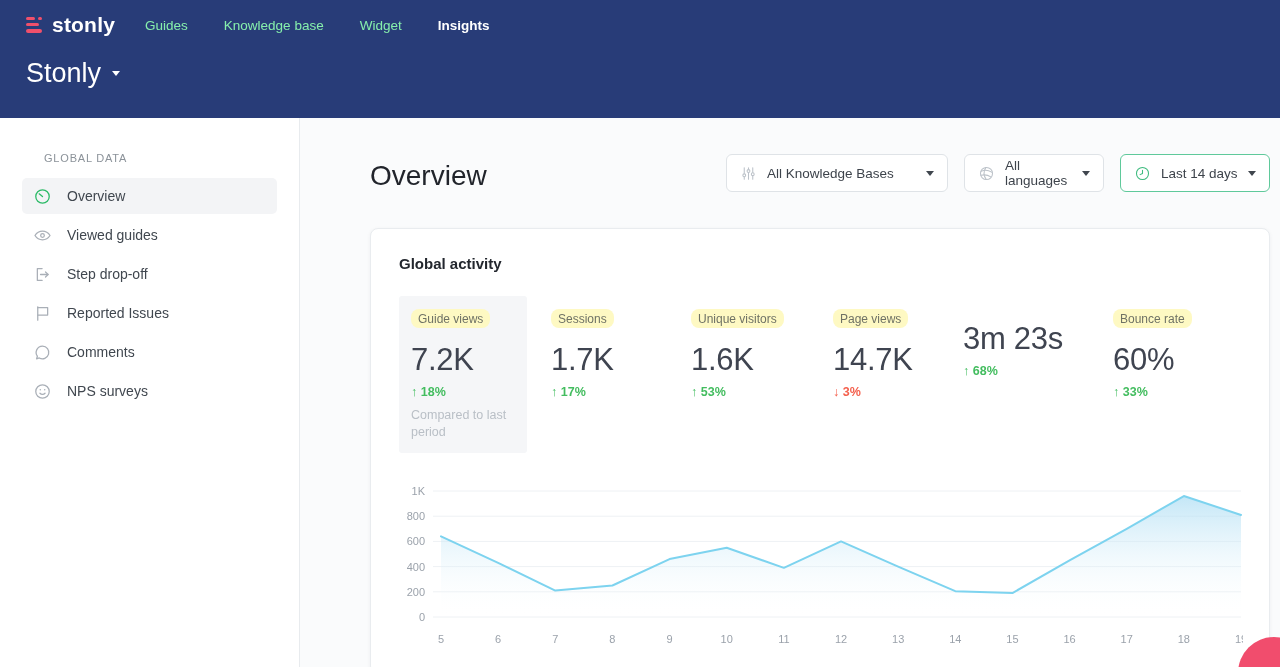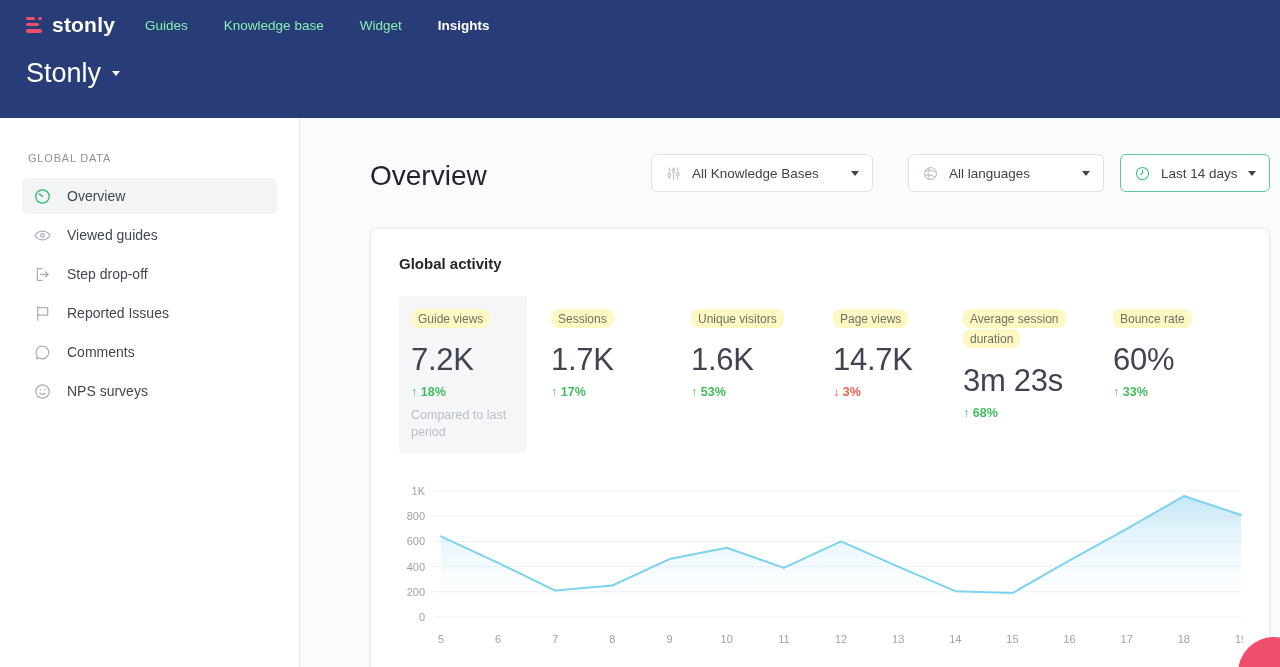--- a/index.html
+++ b/index.html
@@ -23,41 +23,41 @@
   .nav-item.active{color:#ffffff;font-weight:700;}
   .workspace{margin-top:21px;display:flex;align-items:center;gap:11px;color:#fff;
     font-size:27px;font-weight:400;cursor:pointer;width:max-content;}
   .caret{width:0;height:0;border-left:4px solid transparent;border-right:4px solid transparent;
     border-top:5px solid #40464e;display:inline-block;}
   .caret.white{border-top-color:#fff;}
   
   .shell{display:flex;height:549px;}
   .sidebar{width:300px;flex-shrink:0;background:#fff;border-right:1px solid #e8ebee;
     box-sizing:border-box;padding-top:34px;}
-  .section-label{margin:0 0 14px 28px;font-size:11px;letter-spacing:.8px;color:#8b9299;}
+  .section-label{margin:0 0 14px 44px;font-size:11px;letter-spacing:.8px;color:#8b9299;}
   .side-item{display:flex;align-items:center;gap:15px;height:36px;margin:3px 22px;
     padding:0 11px;border-radius:5px;font-size:14px;color:#40474f;cursor:pointer;}
   .side-item.active{background:#f3f4f6;}
   .side-item svg{width:19px;height:19px;stroke:#a9afb7;stroke-width:1.6;fill:none;
     stroke-linecap:round;stroke-linejoin:round;flex-shrink:0;}
   .side-item.active svg{stroke:#2aba66;}
   .side-item svg .dot{fill:#a9afb7;stroke:none;}
   
   .main{flex:1;box-sizing:border-box;padding:36px 10px 0 70px;}
   .main-header{display:flex;justify-content:space-between;align-items:flex-start;}
   h1{font-size:28px;font-weight:400;color:#21242b;margin:6px 0 0;}
   .filters{display:flex;gap:16px;padding-left:24px;}
   .chip{display:flex;align-items:center;gap:10px;height:38px;box-sizing:border-box;
     padding:0 13px;background:#fff;border:1px solid #dfe3e7;border-radius:6px;
     font-size:13.5px;color:#3d434b;cursor:pointer;}
   .chip svg{width:17px;height:17px;stroke:#bcc2c9;stroke-width:1.5;fill:none;
     stroke-linecap:round;stroke-linejoin:round;flex-shrink:0;}
   .chip .caret{margin-left:auto;}
   .chip.kb{width:222px;}
-  .chip.lang{width:196px;margin-left:19px;}
+  .chip.lang{width:140px;}
   .chip.date{width:150px;border-color:#5fc99b;}
   .chip.date svg{stroke:#3dbb7e;}
   
   .card{margin-top:36px;width:900px;box-sizing:border-box;background:#fff;
     border:1px solid #e9ecef;border-radius:8px;box-shadow:0 1px 4px rgba(25,35,60,.05);
     padding:26px 28px 22px;}
   .card-title{font-size:15px;font-weight:700;color:#23272e;}
   .metrics{display:flex;margin-top:24px;align-items:flex-start;}
   .metric{box-sizing:border-box;margin-top:12px;cursor:pointer;}
   .metric.selected{margin-top:0;width:128px;padding:12px;background:#f5f6f8;
@@ -224,21 +224,20 @@
           <div class="delta up"><span>↑</span> <span>53%</span></div>
         </div>
 
         <div class="metric m3">
           <span class="pill-wrap"><span class="pill">Page views</span></span>
           <div class="value">14.7K</div>
           <div class="delta down"><span>↓</span> <span>3%</span></div>
         </div>
 
         <div class="metric m4">
-          <span class="pill-wrap"><span class="pill">Average session duration</span></span>
           <div class="value">3m 23s</div>
           <div class="delta up"><span>↑</span> <span>68%</span></div>
         </div>
 
         <div class="metric m5">
           <span class="pill-wrap"><span class="pill">Bounce rate</span></span>
           <div class="value">60%</div>
           <div class="delta up"><span>↑</span> <span>33%</span></div>
         </div>
       </div>

